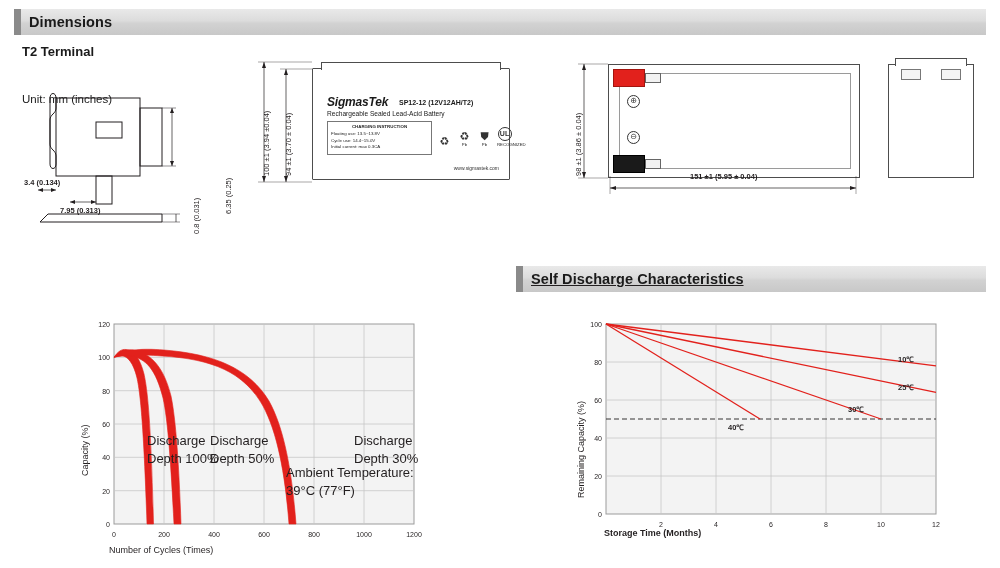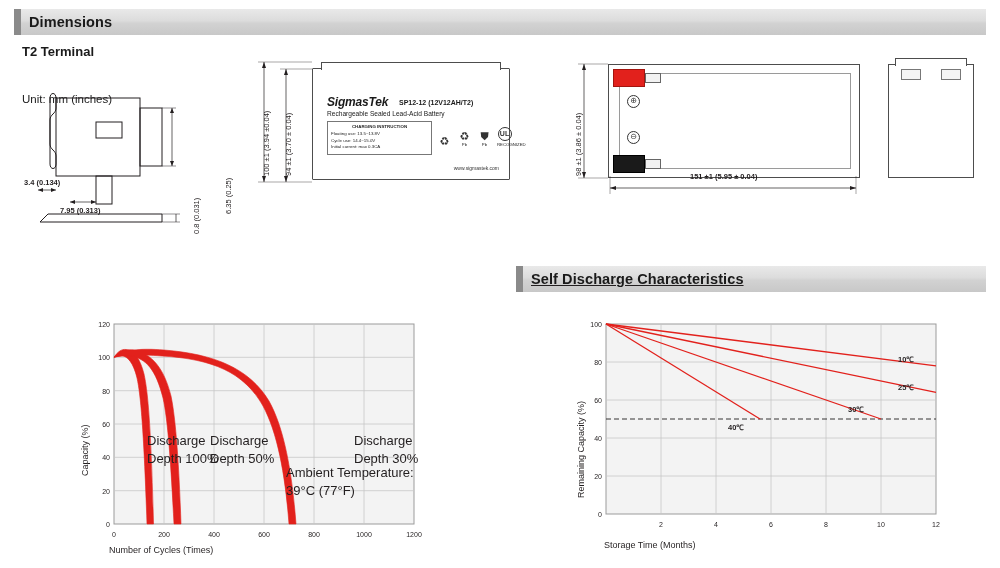--- a/index.html
+++ b/index.html
@@ -482,17 +482,17 @@
       <text x="310" y="211" font-size="7" fill="#231f20" text-anchor="middle" font-family="Liberation Sans">8</text>
       <text x="365" y="211" font-size="7" fill="#231f20" text-anchor="middle" font-family="Liberation Sans">10</text>
       <text x="420" y="211" font-size="7" fill="#231f20" text-anchor="middle" font-family="Liberation Sans">12</text>
     </svg>
 
     <div class="lbl" style="left:382px; top:38px;">10℃</div>
     <div class="lbl" style="left:382px; top:66px;">25℃</div>
     <div class="lbl" style="left:332px; top:88px;">30℃</div>
     <div class="lbl" style="left:212px; top:106px;text-align:center;">40℃</div>
 
-    <div class="axis-title" style="left:88px; top:224px;">Storage Time (Months)</div>
+    <div class="axis-title" style="left:88px; top:212px;font-weight:bold;">Storage Time (Months)</div>
     <div class="axis-title-v" style="left:60px; top:182px;">Remaining Capacity (%)</div>
   </div>
 
 </div>
 
 </body></html>

